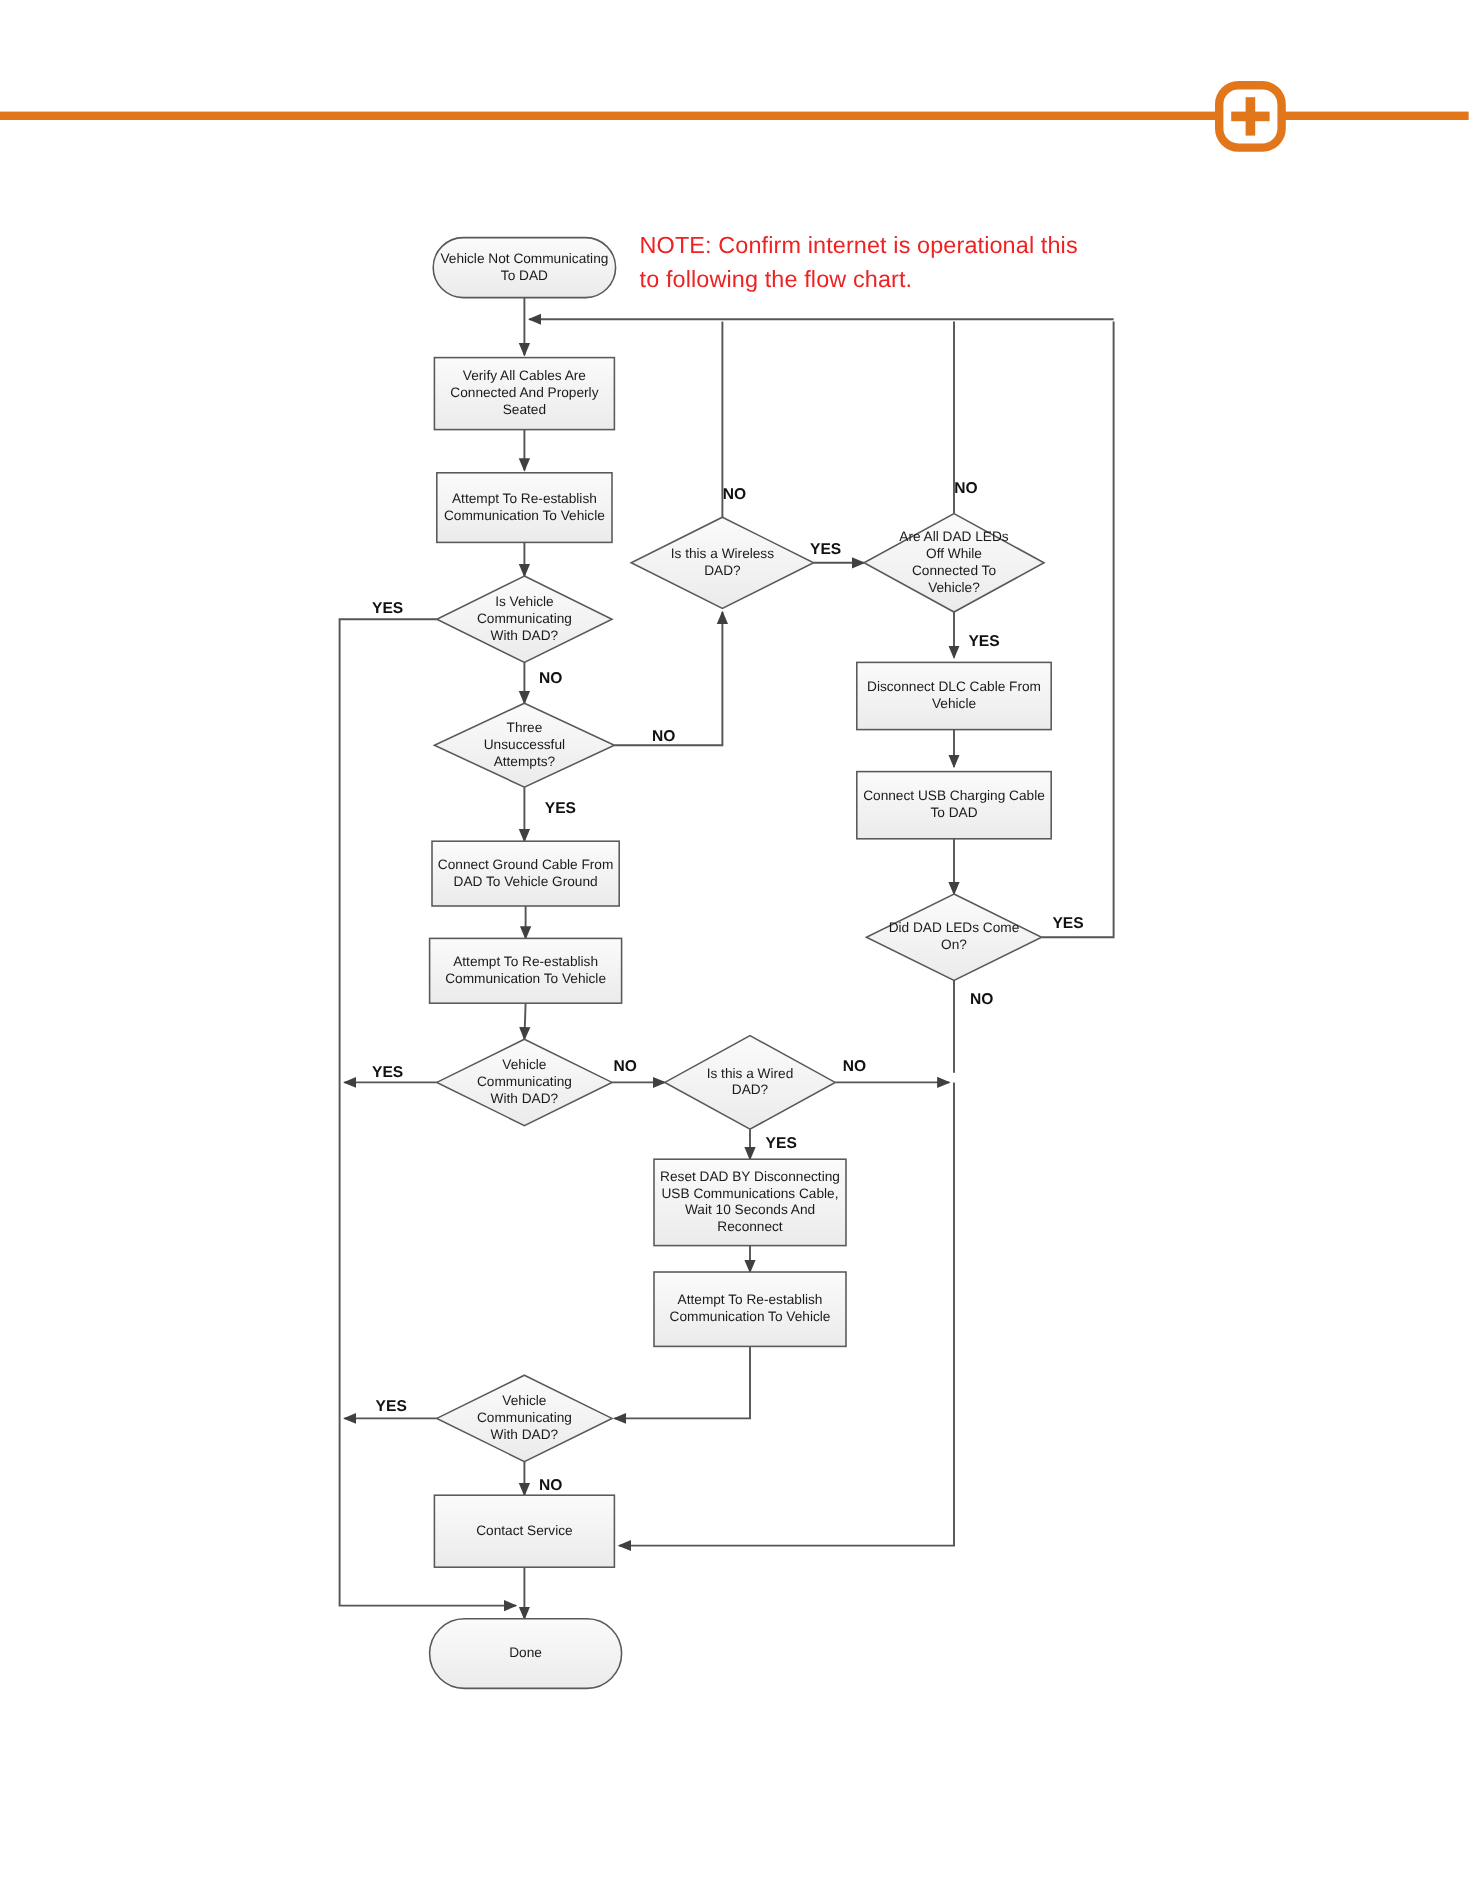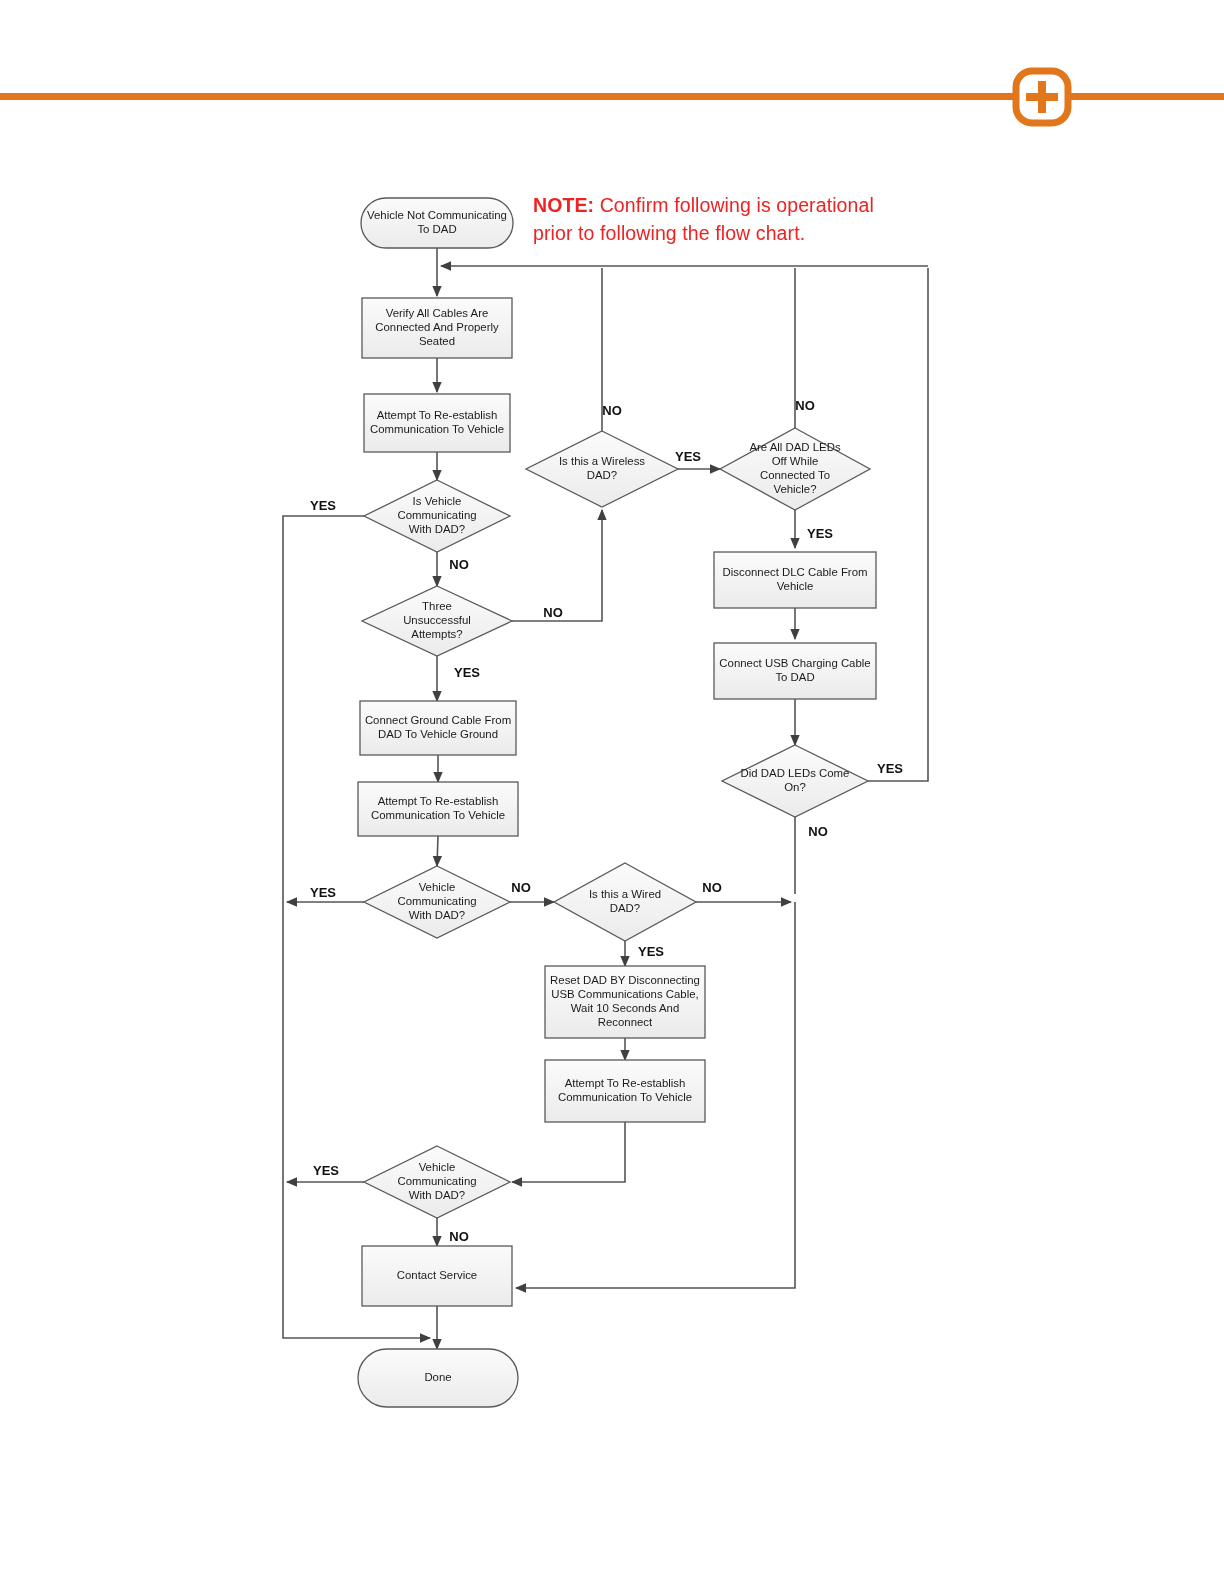--- a/index.html
+++ b/index.html
@@ -7,21 +7,21 @@
        font-family:"Liberation Sans","DejaVu Sans",sans-serif;overflow:hidden;}
 
   
   #header-band{position:absolute;left:0;top:0;width:1224px;height:160px;}
   #header-rule{position:absolute;left:0;top:93px;width:1224px;height:7px;background:#e2761b;}
   #plus-badge{position:absolute;left:1011px;top:66px;width:62px;height:62px;}
 
   
   #note{position:absolute;left:533px;top:192px;width:380px;
         color:#ee2222;font-size:19.5px;line-height:1.42;letter-spacing:.1px;}
-  #note .lead{font-weight:bold;}
+  #note .lead{font-weight:normal;}
 
   
   #flow{position:absolute;left:0;top:0;width:1224px;height:1584px;}
 
   .nodeText{font-family:"Liberation Sans","DejaVu Sans",sans-serif;
             font-size:11.4px;fill:#1b1b1b;text-anchor:middle;dominant-baseline:middle;}
   .edgeLbl{font-family:"Liberation Sans","DejaVu Sans",sans-serif;
            font-size:13px;font-weight:bold;fill:#111;dominant-baseline:middle;}
 </style>
 </head>
@@ -30,21 +30,21 @@
 <div id="header-band">
   <div id="header-rule"></div>
   <svg id="plus-badge" viewBox="0 0 62 62">
     <rect x="5" y="5" width="52" height="52" rx="16" ry="16" fill="#ffffff" stroke="#e2761b" stroke-width="7"></rect>
     <rect x="27" y="15" width="8" height="32" fill="#e2761b"></rect>
     <rect x="15" y="27" width="32" height="8" fill="#e2761b"></rect>
   </svg>
 </div>
 
 <div id="note">
-  <span class="lead">NOTE:</span><span> Confirm following is operational prior to following the flow chart.</span>
+  <span class="lead">NOTE:</span><span> Confirm internet is operational this to following the flow chart.</span>
 </div>
 
 <svg id="flow" viewBox="0 0 1224 1584">
   <defs>
     <linearGradient id="boxGrad" x1="0" y1="0" x2="0" y2="1">
       <stop offset="0%" stop-color="#fbfbfb"></stop>
       <stop offset="100%" stop-color="#ebebeb"></stop>
     </linearGradient>
     <marker id="ah" viewBox="0 0 10 10" refX="9" refY="5" markerWidth="7" markerHeight="7" orient="auto-start-reverse">
       <path d="M0,0.8 L10,5 L0,9.2 z" fill="#404040"></path>

